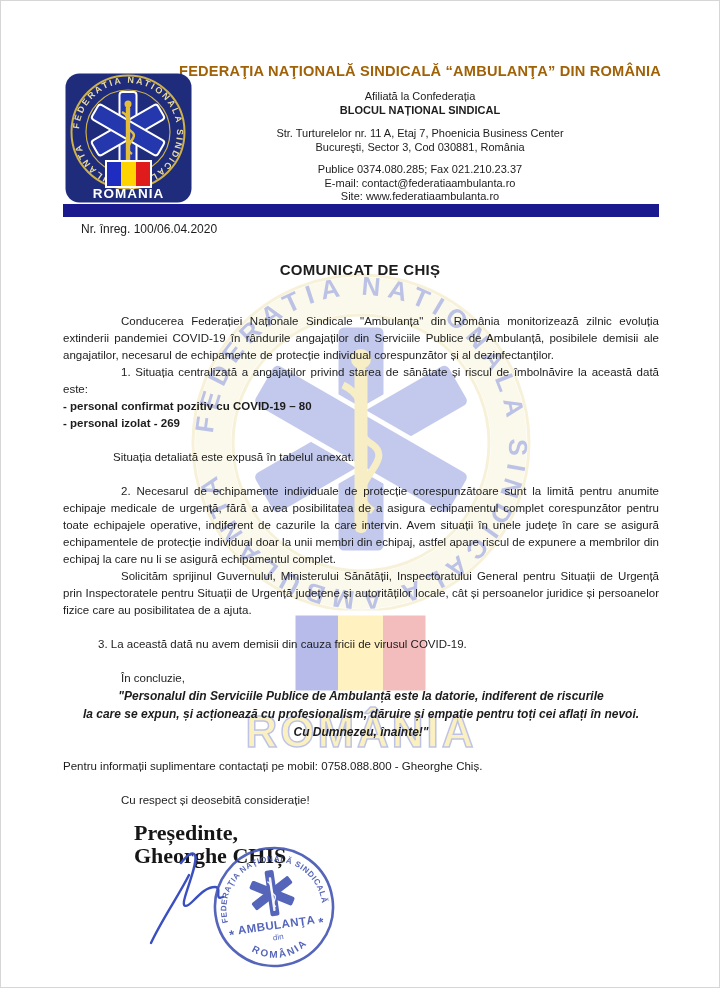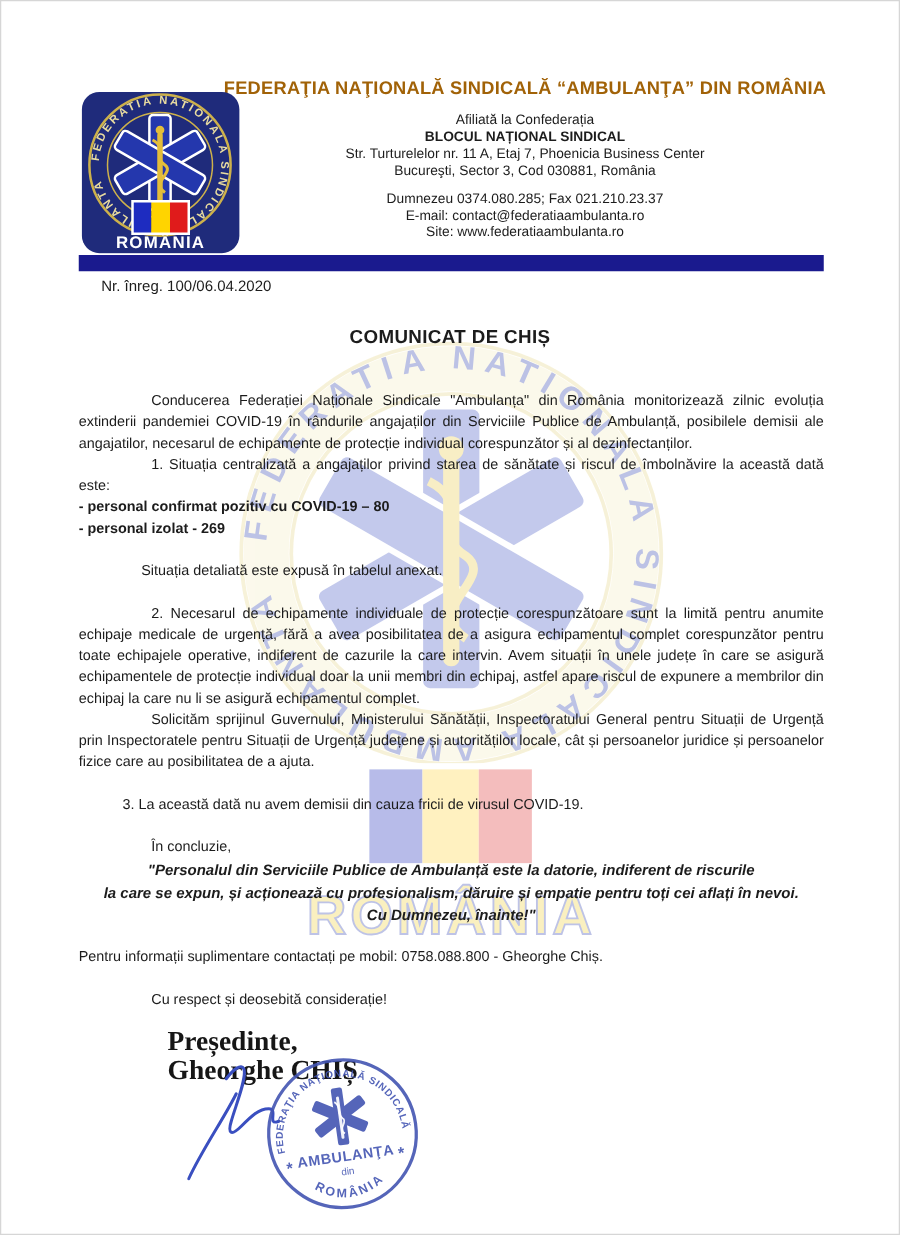--- a/index.html
+++ b/index.html
@@ -7,21 +7,21 @@
     position:relative; width:720px; height:988px; box-sizing:border-box;
     background:#ffffff; border:1px solid #d6d6d6; overflow:hidden;
     font-family:"Liberation Sans", sans-serif; color:#1c1c1c;
   }
   
   .logo { position:absolute; left:64px; top:72px; z-index:3; }
   .header-text { position:absolute; left:178px; top:62px; width:482px; text-align:center; z-index:2; }
   .org-name { font-size:14.6px; font-weight:bold; letter-spacing:0.2px; color:#a16207; }
   .affil { margin-top:11px; font-size:11px; line-height:13.5px; }
   .affil-org { font-weight:bold; }
-  .addr { margin-top:0; font-size:11px; line-height:13.5px; }
+  .addr { margin-top:10px; font-size:11px; line-height:13.5px; }
   .contact-block { margin-top:9px; font-size:11px; line-height:13.5px; }
   .navy-bar { position:absolute; left:62px; top:203px; width:596px; height:13px; background:#1a1a8e; z-index:2; }
   .reg-number { position:absolute; left:80px; top:221px; font-size:12px; z-index:2;text-align:center; }
   .doc-title { position:absolute; left:0; top:260px; width:100%; text-align:center; font-size:15px; font-weight:bold; letter-spacing:0.3px; z-index:2; }
   
   .watermark { position:absolute; left:170px; top:262px; opacity:0.34; z-index:0; pointer-events:none; }
   
   .body-text { position:absolute; left:62px; top:312px; width:596px; font-size:11.5px; line-height:17px; z-index:2; }
   .body-text p { margin:0; text-align:justify; }
   .ind { text-indent:58px; }
@@ -103,21 +103,21 @@
     <div class="org-name">FEDERAŢIA NAŢIONALĂ SINDICALĂ “AMBULANŢA” DIN ROMÂNIA</div>
     <div class="affil">
       <div>Afiliată la Confederația</div>
       <div class="affil-org">BLOCUL NAȚIONAL SINDICAL</div>
     </div>
     <div class="addr">
       <div>Str. Turturelelor nr. 11 A, Etaj 7, Phoenicia Business Center</div>
       <div>Bucureşti, Sector 3, Cod 030881, România</div>
     </div>
     <div class="contact-block">
-      <div>Dumnezeu 0374.080.285;  Fax 021.210.23.37</div>
+      <div>Publice 0374.080.285;  Fax 021.210.23.37</div>
       <div>E-mail: contact@federatiaambulanta.ro</div>
       <div>Site: www.federatiaambulanta.ro</div>
     </div>
   </div>
 
   <div class="navy-bar"></div>
 
   <div class="reg-number">Nr. înreg. 100/06.04.2020</div>
 
   <div class="doc-title">COMUNICAT DE CHIȘ</div>

